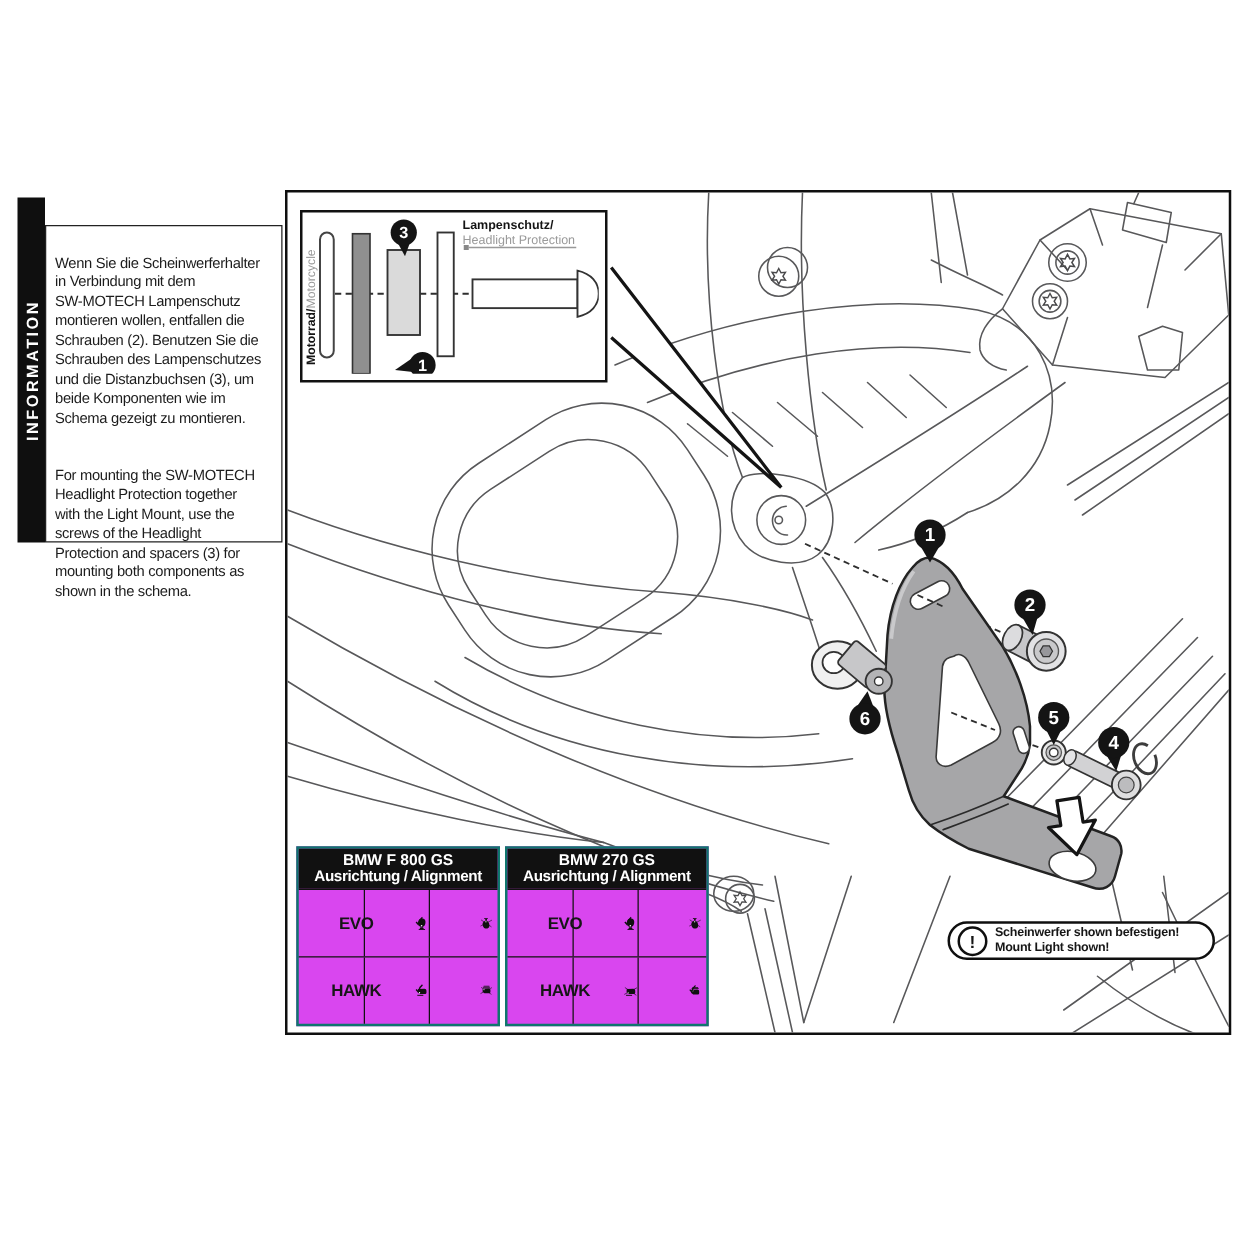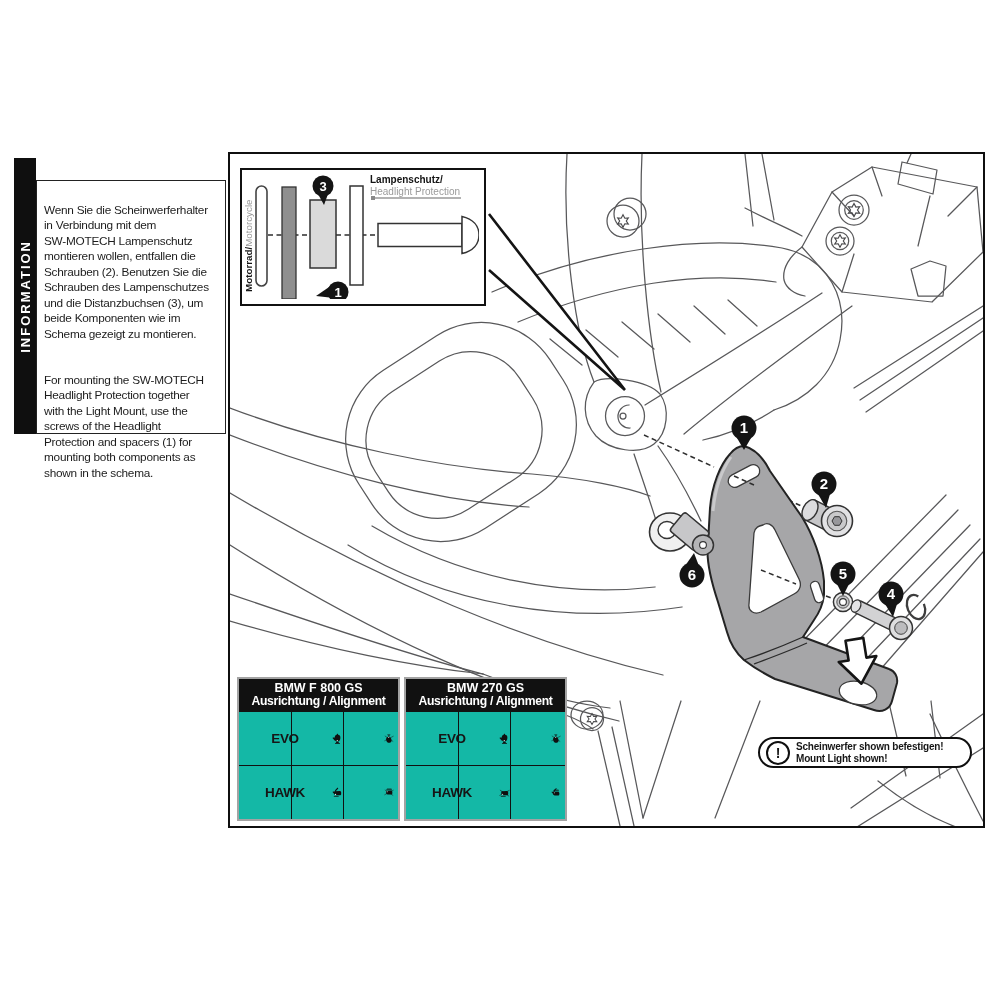--- a/index.html
+++ b/index.html
@@ -33,21 +33,21 @@
 
   
   .warn{position:absolute;left:528px;top:583px;width:198px;height:27px;background:#fff;
         border:2.5px solid #0f0f0f;border-radius:17px;display:flex;align-items:center;
         gap:6px;padding:0 6px;z-index:6;}
   .warn-circle{width:20px;height:20px;border:2.3px solid #0f0f0f;border-radius:50%;flex:0 0 auto;
         display:flex;align-items:center;justify-content:center;font-weight:bold;font-size:14px;}
   .warn-text{font-size:10px;font-weight:bold;line-height:11.5px;letter-spacing:-0.2px;white-space:nowrap;}
 
   
-  .atable{position:absolute;width:159px;background:#14b8a6;border:2px solid #a3a3a3;z-index:5;}
+  .atable{position:absolute;width:159px;background:#d946ef;border:2px solid #0f766e;z-index:5;}
   .atable .thead{background:#111;color:#fff;text-align:center;padding:2px 0 3px 0;}
   .atable .thead .t1{font-size:12.5px;font-weight:bold;line-height:14px;}
   .atable .thead .t2{font-size:12.2px;font-weight:bold;line-height:13px;letter-spacing:-0.3px;}
   .trow{display:flex;border-top:1.5px solid #111;}
   .tcell{height:53px;display:flex;align-items:center;justify-content:center;box-sizing:border-box;padding-left:40px;}
   .tcell.lbl{width:52px;font-weight:bold;font-size:13.5px;letter-spacing:-0.3px;}
   .tcell.ic{width:52px;border-left:1.5px solid #111;}
   .tcell.ic:last-child{width:51px;}
 
   
@@ -70,21 +70,21 @@
 montieren wollen, entfallen die
 Schrauben (2). Benutzen Sie die
 Schrauben des Lampenschutzes
 und die Distanzbuchsen (3), um
 beide Komponenten wie im
 Schema gezeigt zu montieren.</div>
       <div class="p2">For mounting the SW-MOTECH
 Headlight Protection together
 with the Light Mount, use the
 screws of the Headlight
-Protection and spacers (1) for
+Protection and spacers (3) for
 mounting both components as
 shown in the schema.</div>
     </div>
   </div>
 
   <div class="frame">
 
     <svg class="art" width="753" height="672" viewBox="0 0 753 672">
       <defs>
         <path id="torx" d="M0,-6.5 L1.9,-2.9 L5.6,-3.25 L3.5,0 L5.6,3.25 L1.9,2.9 L0,6.5 L-1.9,2.9 L-5.6,3.25 L-3.5,0 L-5.6,-3.25 L-1.9,-2.9 Z"></path>

